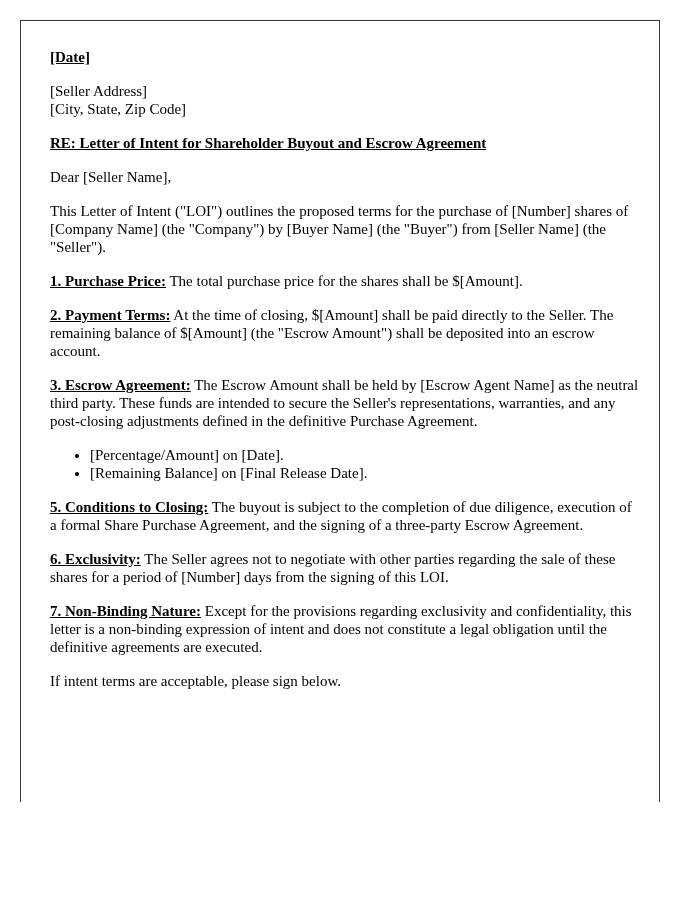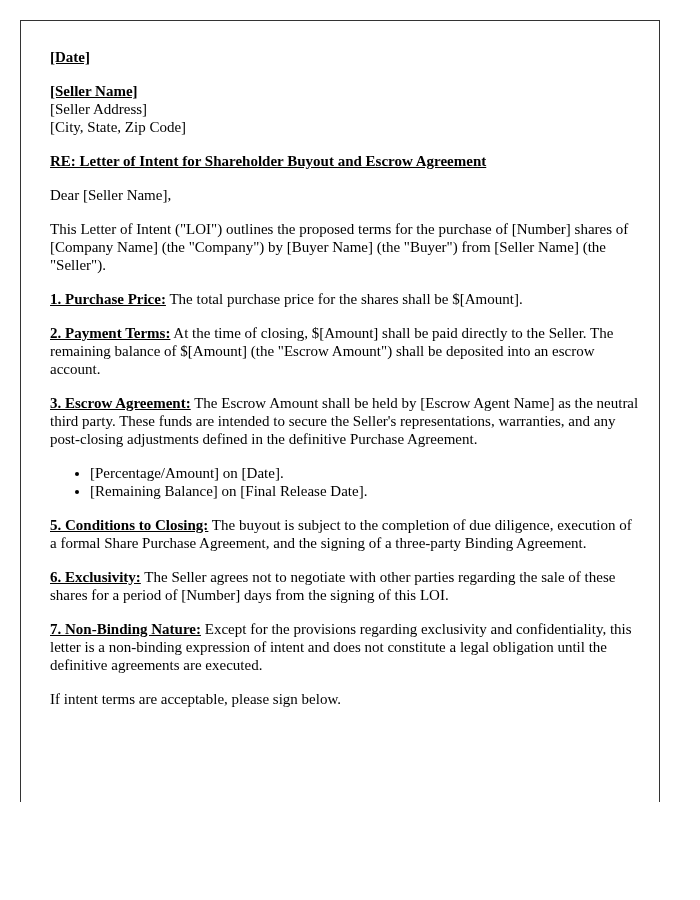--- a/index.html
+++ b/index.html
@@ -58,21 +58,20 @@
   </style>
 </head>
 <body>
 
 <div class="page">
   <div class="content">
 
     <p class="bold">[Date]</p>
 
     <div class="address">
-      <p class="bold">[Seller Name]</p>
       <p>[Seller Address]</p>
       <p>[City, State, Zip Code]</p>
     </div>
 
     <p class="bold">RE: Letter of Intent for Shareholder Buyout and Escrow Agreement</p>
 
     <p>Dear [Seller Name],</p>
 
     <p>This Letter of Intent ("LOI") outlines the proposed terms for the purchase of [Number] shares of [Company Name] (the "Company") by [Buyer Name] (the "Buyer") from [Seller Name] (the "Seller").</p>
 
@@ -81,21 +80,21 @@
     <p><span class="bold">2. Payment Terms:</span><span> At the time of closing, $[Amount] shall be paid directly to the Seller. The remaining balance of $[Amount] (the "Escrow Amount") shall be deposited into an escrow account.</span></p>
 
     <p><span class="bold">3. Escrow Agreement:</span><span> The Escrow Amount shall be held by [Escrow Agent Name] as the neutral third party. These funds are intended to secure the Seller's representations, warranties, and any post-closing adjustments defined in the definitive Purchase Agreement.</span></p>
 
 
     <ul>
       <li>[Percentage/Amount] on [Date].</li>
       <li>[Remaining Balance] on [Final Release Date].</li>
     </ul>
 
-    <p><span class="bold">5. Conditions to Closing:</span><span> The buyout is subject to the completion of due diligence, execution of a formal Share Purchase Agreement, and the signing of a three-party Binding Agreement.</span></p>
+    <p><span class="bold">5. Conditions to Closing:</span><span> The buyout is subject to the completion of due diligence, execution of a formal Share Purchase Agreement, and the signing of a three-party Escrow Agreement.</span></p>
 
     <p><span class="bold">6. Exclusivity:</span><span> The Seller agrees not to negotiate with other parties regarding the sale of these shares for a period of [Number] days from the signing of this LOI.</span></p>
 
     <p><span class="bold">7. Non-Binding Nature:</span><span> Except for the provisions regarding exclusivity and confidentiality, this letter is a non-binding expression of intent and does not constitute a legal obligation until the definitive agreements are executed.</span></p>
 
     <p>If intent terms are acceptable, please sign below.</p>
 
   </div>
 </div>
 

